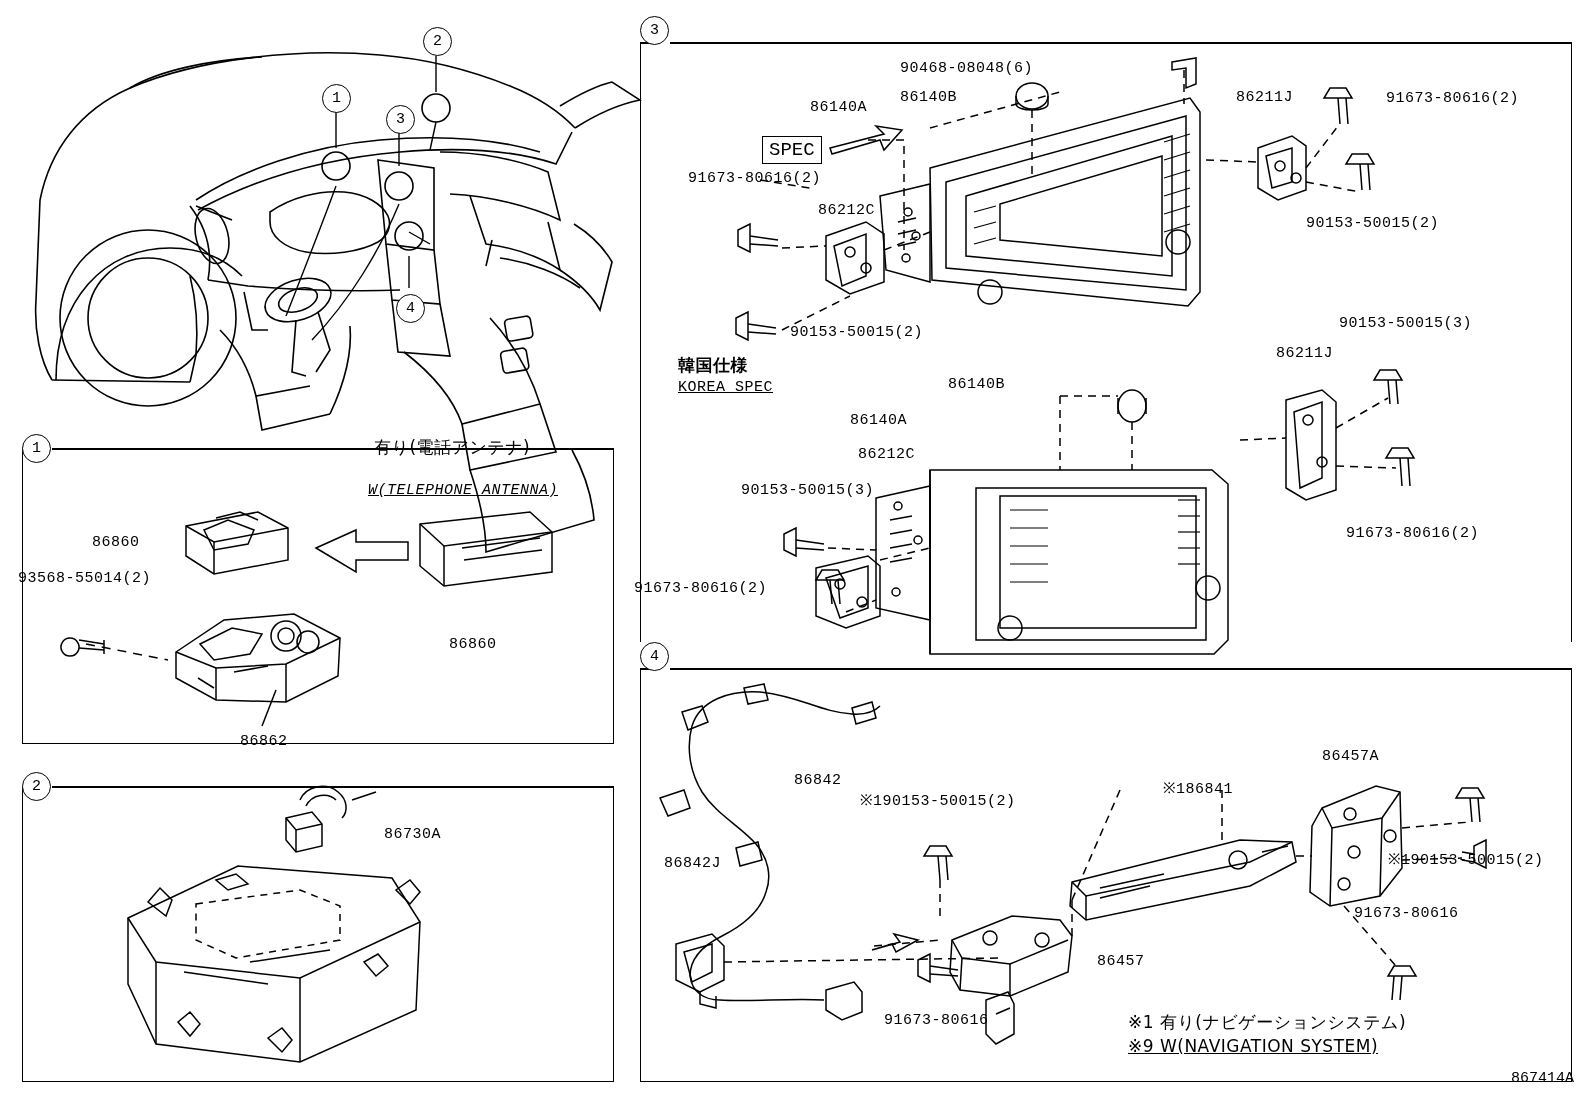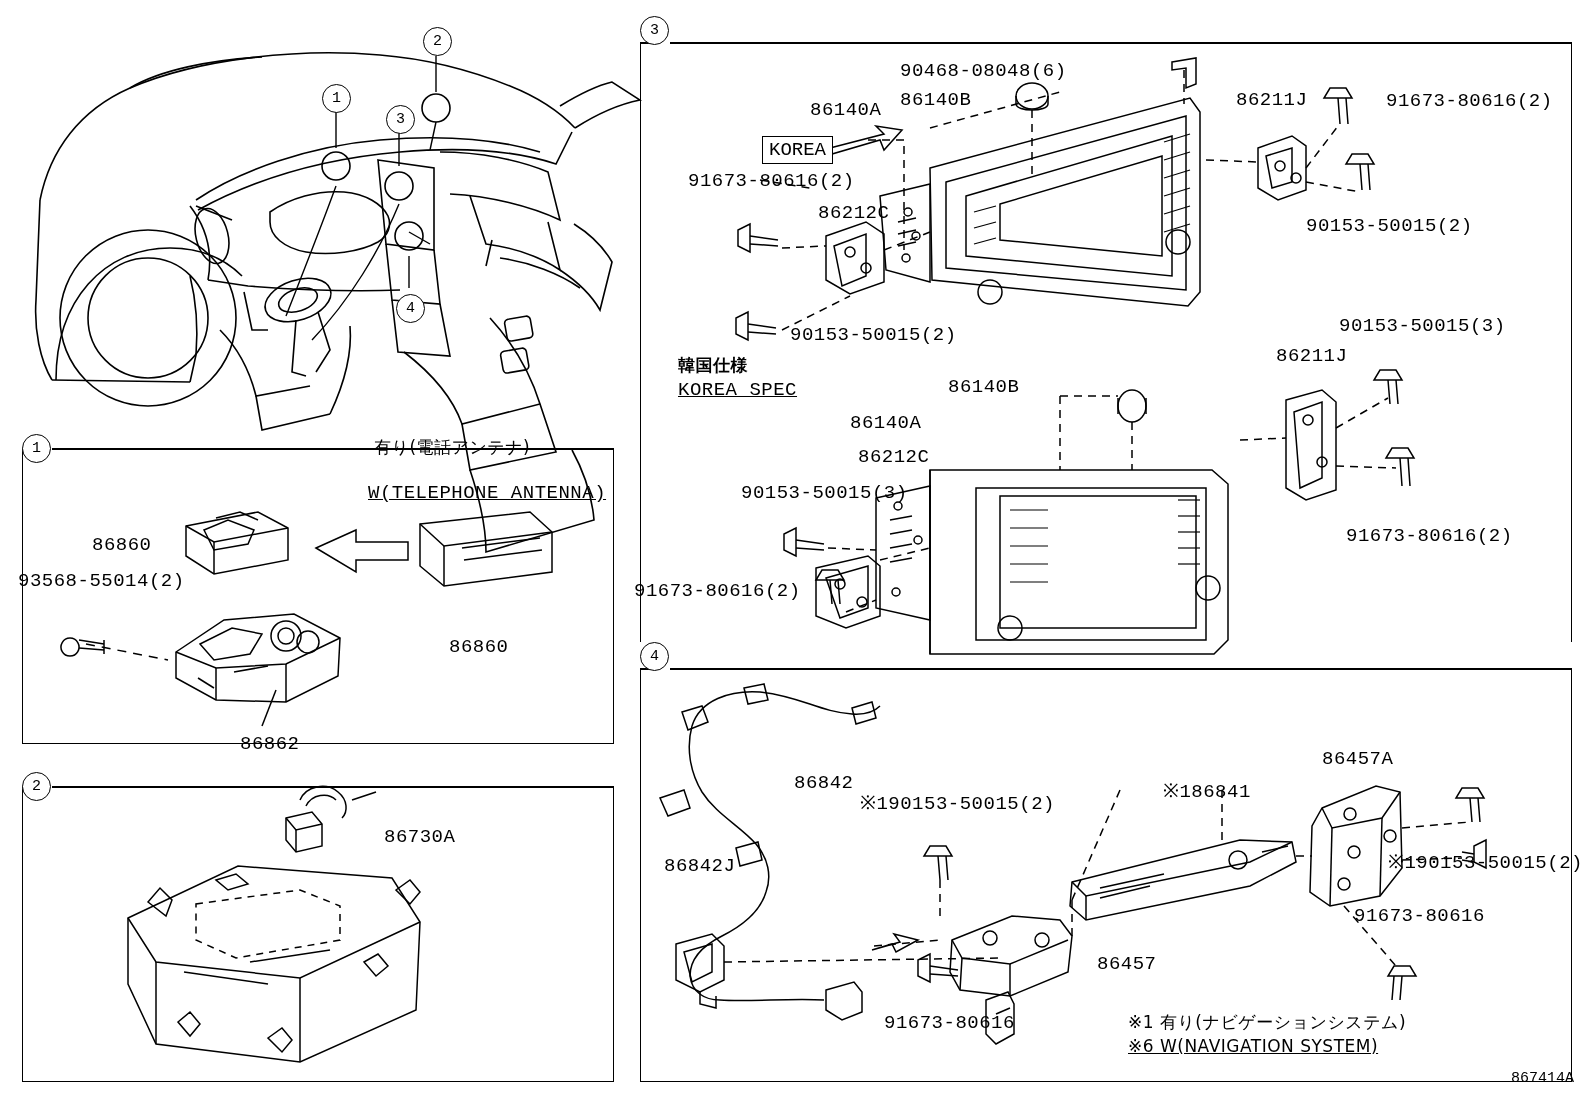--- a/index.html
+++ b/index.html
@@ -1,17 +1,17 @@
 <!DOCTYPE html>
 <html><head>
 <meta charset="utf-8">
 <style>
   html,body{margin:0;padding:0;background:#ffffff;}
   body{width:1592px;height:1099px;position:relative;font-family:"Liberation Sans",sans-serif;color:#000;overflow:hidden;}
-  .lbl{position:absolute;font-size:19px;letter-spacing:0.5px;white-space:nowrap;font-family:"Liberation Mono",monospace;}
+  .lbl{position:absolute;font-size:15px;letter-spacing:0.5px;white-space:nowrap;font-family:"Liberation Mono",monospace;}
   .lbl.jp{font-family:"DejaVu Sans",sans-serif;font-size:17px;}
   .circ{position:absolute;width:27px;height:27px;border:1.6px solid #000;border-radius:50%;display:flex;align-items:center;justify-content:center;font-size:15px;font-family:"Liberation Mono",monospace;background:#fff;}
   .panel{position:absolute;border:1.6px solid #000;box-sizing:border-box;}
   .frameline{position:absolute;background:#000;}
   svg{position:absolute;top:0;left:0;overflow:visible;}
   .mark-box{position:absolute;border:1.6px solid #000;padding:2px 6px;font-family:"Liberation Mono",monospace;font-size:19px;background:#fff;}
   .uline{text-decoration:underline;}
   .code{position:absolute;right:18px;bottom:12px;font-family:"Liberation Mono",monospace;font-size:15px;}
 </style>
 </head>
@@ -370,32 +370,32 @@
 <div class="circ" style="left:423px;top:27px;">2</div>
 <div class="circ" style="left:386px;top:105px;">3</div>
 <div class="circ" style="left:396px;top:294px;">4</div>
 
 <div class="circ" style="left:22px;top:434px;">1</div>
 <div class="circ" style="left:22px;top:772px;">2</div>
 <div class="circ" style="left:640px;top:16px;">3</div>
 <div class="circ" style="left:640px;top:642px;">4</div>
 
 <div class="lbl jp" style="left:374px;top:436px;">有り(電話アンテナ)</div>
-<div class="lbl uline" style="left:368px;top:482px;">W(TELEPHONE ANTENNA)</div>
+<div class="lbl uline" style="left:368px;top:482px;font-style:italic;">W(TELEPHONE ANTENNA)</div>
 <div class="lbl" style="left:92px;top:534px;">86860</div>
 <div class="lbl" style="left:18px;top:570px;">93568-55014(2)</div>
 <div class="lbl" style="left:449px;top:636px;">86860</div>
 <div class="lbl" style="left:240px;top:733px;">86862</div>
 
 <div class="lbl" style="left:384px;top:826px;">86730A</div>
 
 <div class="lbl" style="left:900px;top:60px;">90468-08048(6)</div>
 <div class="lbl" style="left:810px;top:99px;">86140A</div>
 <div class="lbl" style="left:900px;top:89px;">86140B</div>
-<div class="mark-box" style="left:762px;top:136px;">KOREA</div>
+<div class="mark-box" style="left:762px;top:136px;">SPEC</div>
 <div class="lbl" style="left:688px;top:170px;">91673-80616(2)</div>
 <div class="lbl" style="left:818px;top:202px;">86212C</div>
 <div class="lbl" style="left:1236px;top:89px;">86211J</div>
 <div class="lbl" style="left:1386px;top:90px;">91673-80616(2)</div>
 <div class="lbl" style="left:1306px;top:215px;">90153-50015(2)</div>
 <div class="lbl" style="left:790px;top:324px;">90153-50015(2)</div>
 <div class="lbl jp" style="left:678px;top:354px;font-weight:bold;">韓国仕様</div>
 <div class="lbl uline" style="left:678px;top:379px;">KOREA SPEC</div>
 <div class="lbl" style="left:948px;top:376px;">86140B</div>
 <div class="lbl" style="left:850px;top:412px;">86140A</div>
@@ -409,15 +409,15 @@
 <div class="lbl" style="left:794px;top:772px;">86842</div>
 <div class="lbl" style="left:860px;top:789px;">※190153-50015(2)</div>
 <div class="lbl" style="left:1163px;top:777px;">※186841</div>
 <div class="lbl" style="left:1322px;top:748px;">86457A</div>
 <div class="lbl" style="left:1388px;top:848px;">※190153-50015(2)</div>
 <div class="lbl" style="left:664px;top:855px;">86842J</div>
 <div class="lbl" style="left:1354px;top:905px;">91673-80616</div>
 <div class="lbl" style="left:1097px;top:953px;text-align:right;">86457</div>
 <div class="lbl" style="left:884px;top:1012px;">91673-80616</div>
 <div class="lbl jp" style="left:1128px;top:1011px;">※1 有り(ナビゲーションシステム)</div>
-<div class="lbl jp uline" style="left:1128px;top:1036px;">※6 W(NAVIGATION SYSTEM)</div>
+<div class="lbl jp uline" style="left:1128px;top:1036px;">※9 W(NAVIGATION SYSTEM)</div>
 
 <div class="code">867414A</div>
 
 </body></html>

